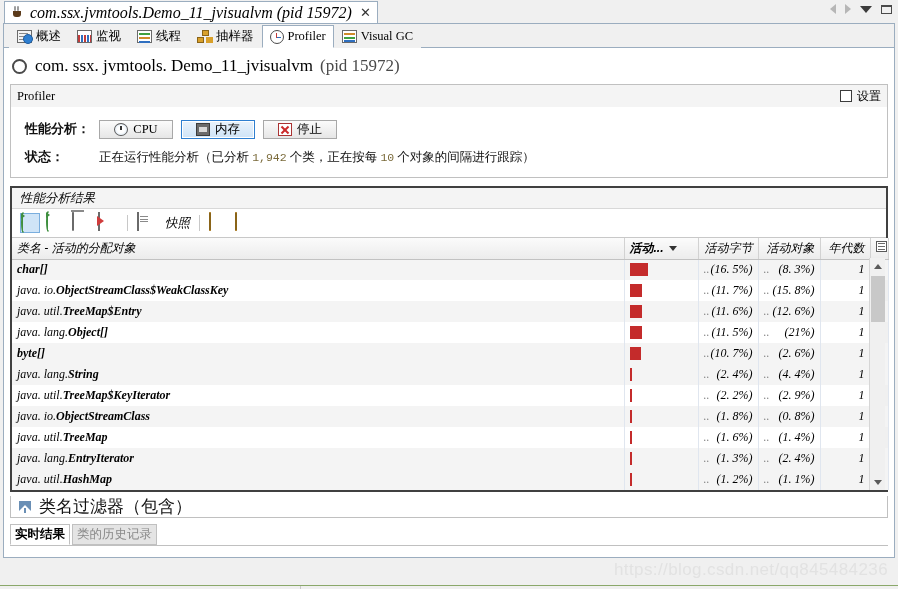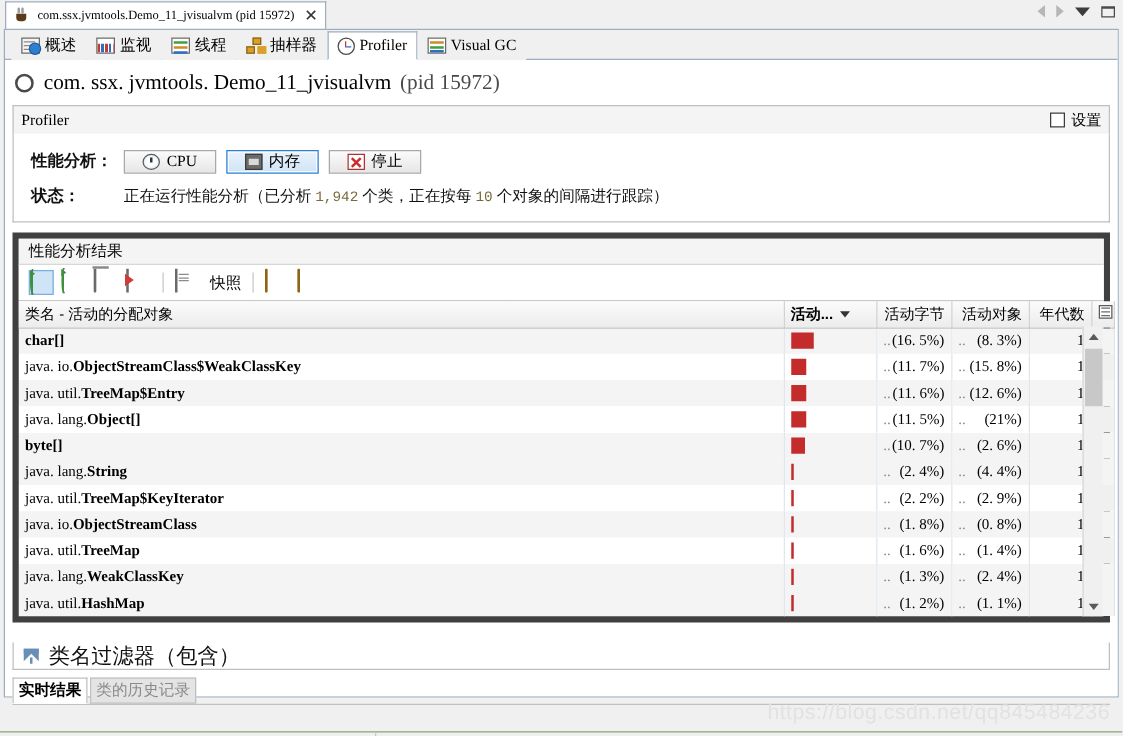--- a/index.html
+++ b/index.html
@@ -27,21 +27,21 @@
     height: 23px;
     background: #ffffff;
     border: 1px solid #9badbf;
     border-bottom: 1px solid #ffffff;
     display: flex; align-items: center;
     padding: 0 6px 0 6px;
     font-size: 12px;
     color: #000;
     white-space: nowrap;
   }
-  .wintab .ttl { font-family: "Liberation Serif", serif; font-size: 10px; }
+  .wintab .ttl { font-family: "Liberation Serif", serif; font-size: 16px; font-style: italic; }
   .coffee-icon {
     width: 14px; height: 14px; margin-right: 5px;
     position: relative; flex: none;
   }
   .coffee-icon::before {
     content: ""; position: absolute; left: 2px; top: 5px;
     width: 8px; height: 6px;
     background: #5b3a1a; border-radius: 0 0 3px 3px;
   }
   .coffee-icon::after {
@@ -258,23 +258,24 @@
   .statustext {
     font-size: 12.5px; color: #111;
     font-family: "Liberation Serif", serif;
   }
   .statustext .num {
     color: #7a6a3a; font-family: "Liberation Mono", monospace; font-size: 11.5px;
   }
 
   
   .results {
-    margin: 8px 6px 16px 6px;
-    border: 5px solid #404040;
+    margin: 8px 6px 4px 6px;
+    border: 2px solid #404040;
     background: #ffffff;
+    font-style: italic;
   }
   .resultshdr {
     height: 21px; background: #f4f4f4;
     border-bottom: 1px solid #d8d8d8;
     display: flex; align-items: center; padding-left: 8px;
     font-size: 12.5px; font-family: "Liberation Serif", serif;
   }
   .toolbar {
     height: 28px; display: flex; align-items: center; gap: 6px;
     padding-left: 8px; background: #ffffff;
@@ -726,21 +727,21 @@
                       <div class="barbox">
                         <div class="barfill" style="width: 2px; background: rgb(196, 43, 43);"></div>
                       </div>
                     </td>
                     <td class="pct"><span class="dots">..</span>(1. 6%)</td>
                     <td class="pct"><span class="dots">..</span>(1. 4%)</td>
                     <td class="gen">1</td>
                     <td class="sb"></td>
                   </tr>
                   <tr class="alt">
-                    <td class="cls"><span class="pkg">java. lang.</span><span class="nm">WeakClassKey</span></td>
+                    <td class="cls"><span class="pkg">java. lang.</span><span class="nm">EntryIterator</span></td>
                     <td class="bar">
                       <div class="barbox">
                         <div class="barfill" style="width: 2px; background: rgb(196, 43, 43);"></div>
                       </div>
                     </td>
                     <td class="pct"><span class="dots">..</span>(1. 3%)</td>
                     <td class="pct"><span class="dots">..</span>(2. 4%)</td>
                     <td class="gen">1</td>
                     <td class="sb"></td>
                   </tr>

